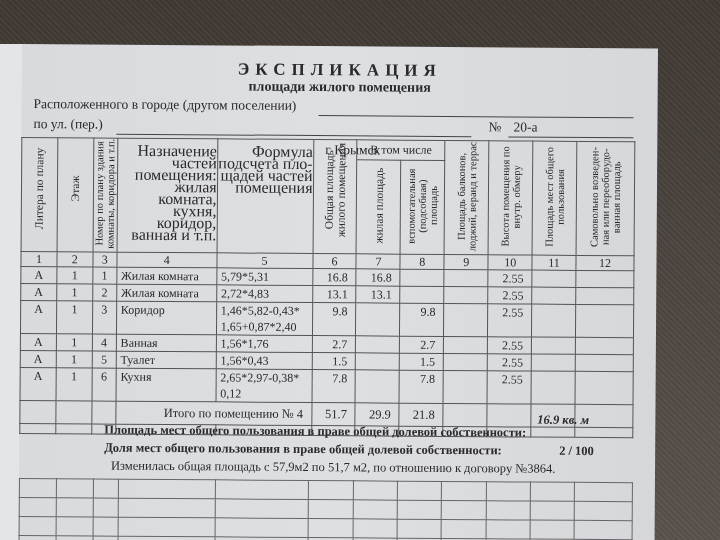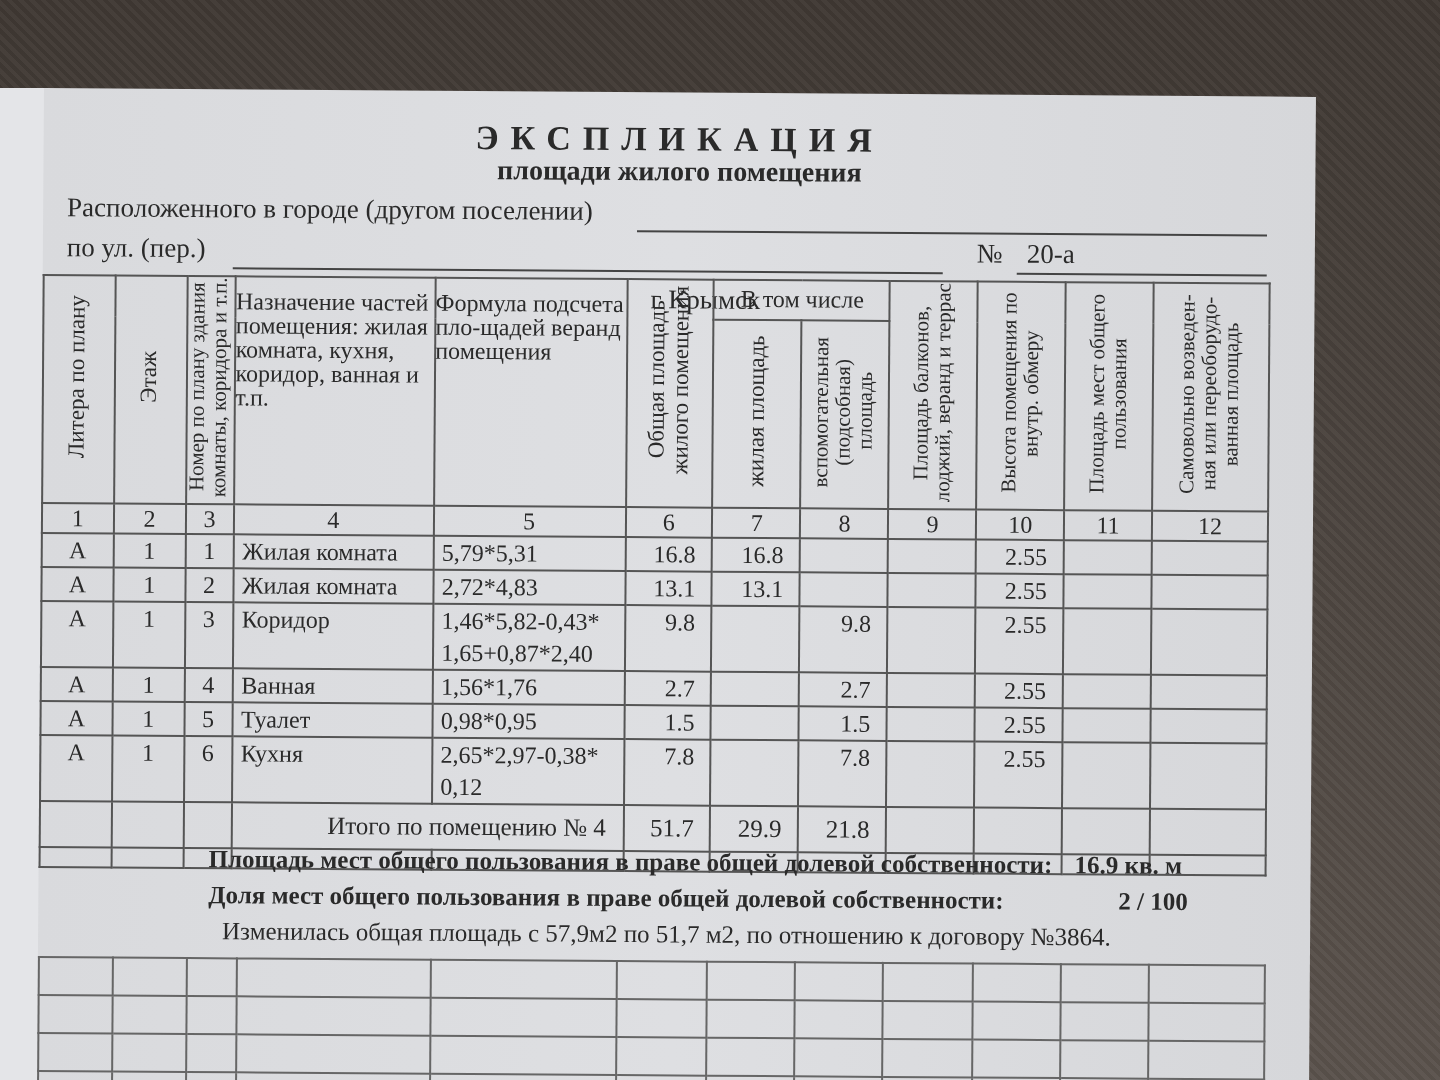--- a/index.html
+++ b/index.html
@@ -42,21 +42,21 @@
     border-collapse: collapse; font-size: 12px;
   }
   table.expl td, table.expl th {
     border: 1px solid #555; padding: 0; font-weight: normal;
     vertical-align: top;
   }
   .vert {
     writing-mode: vertical-rl; transform: rotate(180deg);
     margin: 0 auto; font-size: 11.5px; line-height: 12px; text-align: center;
   }
-  .hdr-center { text-align: left; font-size: 12px; line-height: 12px; padding-top: 6px !important; }
+  .hdr-center { text-align: right; font-size: 16px; line-height: 12px; padding-top: 6px !important; }
   .num-row td { text-align: center; font-size: 12px; height: 14px; line-height: 14px; }
   .c { text-align: center; }
   .r { text-align: right; padding-right: 8px !important; }
   .data td { height: 16px; line-height: 16px; font-size: 12px; }
   .data td.name, .data td.formula { padding-left: 4px !important; }
   .total td { font-weight: bold; height: 22px; line-height: 22px; font-size: 12.5px; }
   .summary { position: absolute; font-weight: bold; font-size: 12.5px; }
   .note { position: absolute; font-size: 12.5px; }
   .grid-empty { position: absolute; left: 0; top: 426px; width: 614px; border-collapse: collapse; }
   .grid-empty td { border: 1px solid #666; height: 16px; }
@@ -105,21 +105,21 @@
       <th rowspan="2">
             <div class="vert" style="height:100px;">Литера по плану</div>
           </th>
       <th rowspan="2">
             <div class="vert" style="height:100px;">Этаж</div>
           </th>
       <th rowspan="2">
             <div class="vert" style="height:110px; font-size:10.5px; line-height:11px;">Номер по плану здания комнаты, коридора и т.п.</div>
           </th>
       <th rowspan="2" class="hdr-center">Назначение частей помещения: жилая комната, кухня, коридор, ванная и т.п.</th>
-      <th rowspan="2" class="hdr-center">Формула подсчета пло-щадей веранд помещения</th>
+      <th rowspan="2" class="hdr-center">Формула подсчета пло-щадей частей помещения</th>
       <th rowspan="2">
             <div class="vert" style="height:100px;">Общая площадь жилого помещения</div>
           </th>
       <th colspan="2" class="c" style="font-size:12px; line-height:18px;">В том числе</th>
       <th rowspan="2">
             <div class="vert" style="height:110px; font-size:10.5px; line-height:11px;">Площадь балконов, лоджий, веранд и террас</div>
           </th>
       <th rowspan="2">
             <div class="vert" style="height:110px; font-size:10.5px; line-height:11px;">Высота помещения по внутр. обмеру</div>
           </th>
@@ -210,21 +210,21 @@
       <td></td>
           <td class="r">2.55</td>
           <td></td>
           <td></td>
     </tr>
     <tr class="data">
       <td class="c">А</td>
           <td class="c">1</td>
       <td class="c">5</td>
           <td class="name">Туалет</td>
-      <td class="formula">0,98*0,95</td>
+      <td class="formula">1,56*0,43</td>
           <td class="r">1.5</td>
       <td class="r"></td>
           <td class="r">1.5</td>
       <td></td>
           <td class="r">2.55</td>
           <td></td>
           <td></td>
     </tr>
     <tr class="data">
       <td class="c">А</td>
@@ -267,21 +267,21 @@
           <td></td>
           <td></td>
           <td></td>
           <td></td>
           <td></td>
     </tr>
   </tbody>
     </table>
 
   <div class="summary" style="left:85px; top:378px;">Площадь мест общего пользования в праве общей долевой собственности:</div>
-  <div class="summary" style="left:518px; top:378px;">16.9 кв. м</div>
+  <div class="summary" style="left:518px; top:365px;font-style:italic;">16.9 кв. м</div>
   <div class="summary" style="left:85px; top:396px;">Доля мест общего пользования в праве общей долевой собственности:</div>
   <div class="summary" style="left:540px; top:396px;">2 / 100</div>
   <div class="note" style="left:92px; top:414px;">Изменилась общая площадь с 57,9м2 по 51,7 м2, по отношению  к договору №3864.</div>
 
   <table class="grid-empty" style="top:434px;">
     <tbody>
         <tr>
           <td style="width:36px"></td>
           <td style="width:36px"></td>
           <td style="width:24px"></td>

